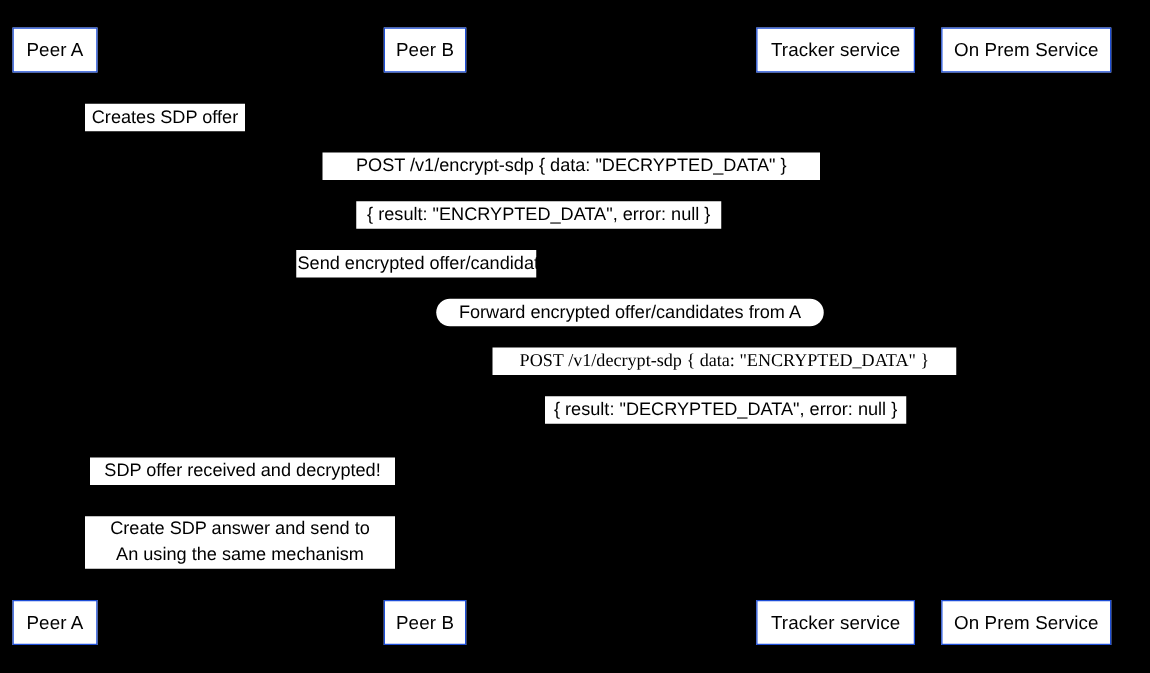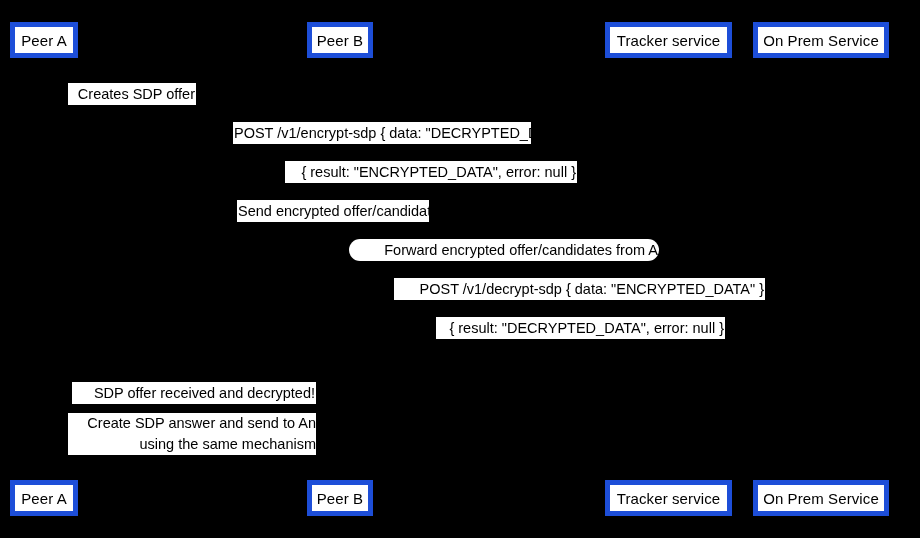--- a/index.html
+++ b/index.html
@@ -12,45 +12,45 @@
     width: 920px;
     height: 538px;
     background: #000000;
     overflow: hidden;
     font-family: "Liberation Sans", sans-serif;
   }
   .participant {
     position: absolute;
     background: #ffffff;
     color: #000000;
-    border: 5px solid #1d4ed8;
+    border: 1px solid #1d4ed8;
     box-sizing: border-box;
     display: flex;
     align-items: center;
     justify-content: center;
     font-size: 15px;
     line-height: 1;
     letter-spacing: 0.1px;
     white-space: nowrap;
   }
   .msg-label {
     position: absolute;
     background: #ffffff;
     color: #000000;
     box-sizing: border-box;
     font-size: 14.5px;
     line-height: 22px;
     white-space: nowrap;
     padding: 0 1px;
-    text-align: right;
+    text-align: center;
   }
   .msg-label.two-line {
     white-space: normal;
     line-height: 21px;
-    padding: 0 0;
+    padding: 0 10px;
   }
   .lifeline {
     position: absolute;
     width: 1px;
     background: #000000;
   }
 </style>
 </head>
 <body>
 
@@ -73,27 +73,27 @@
       <div class="participant" style="left: 605px; top: 22px; width: 127px; height: 36px;">
         <span>Tracker service</span>
       </div>
       <div class="participant" style="left: 753px; top: 22px; width: 136px; height: 36px;">
         <span>On Prem Service</span>
       </div>
     </div>
 
   <div id="messages-layer">
       <div class="msg-label" style="left: 68px; top: 83px; width: 128px; height: 22px;">Creates SDP offer</div>
-      <div class="msg-label" style="left: 233px; top: 122px; width: 298px; height: 22px;">POST /v1/encrypt-sdp { data: "DECRYPTED_DATA" }</div>
+      <div class="msg-label" style="left: 258px; top: 122px; width: 398px; height: 22px;">POST /v1/encrypt-sdp { data: "DECRYPTED_DATA" }</div>
       <div class="msg-label" style="left: 285px; top: 161px; width: 292px; height: 22px;">{ result: "ENCRYPTED_DATA", error: null }</div>
       <div class="msg-label" style="left: 237px; top: 200px; width: 192px; height: 22px;">Send encrypted offer/candidates</div>
       <div class="msg-label" style="left: 349px; top: 239px; width: 310px; height: 22px; border-radius: 11px;">Forward encrypted offer/candidates from A</div>
-      <div class="msg-label" style="left: 394px; top: 278px; width: 371px; height: 22px;">POST /v1/decrypt-sdp { data: "ENCRYPTED_DATA" }</div>
+      <div class="msg-label" style="left: 394px; top: 278px; width: 371px; height: 22px; font-family: Liberation Serif, serif;">POST /v1/decrypt-sdp { data: "ENCRYPTED_DATA" }</div>
       <div class="msg-label" style="left: 436px; top: 317px; width: 289px; height: 22px;">{ result: "DECRYPTED_DATA", error: null }</div>
-      <div class="msg-label" style="left: 72px; top: 366px; width: 244px; height: 22px; margin-top: 16px;">SDP offer received and decrypted!</div>
+      <div class="msg-label" style="left: 72px; top: 366px; width: 244px; height: 22px;">SDP offer received and decrypted!</div>
       <div class="msg-label two-line" style="left: 68px; top: 413px; width: 248px; height: 42px;">Create SDP answer and send to An using the same mechanism</div>
     </div>
 
   <div id="participants-bottom-layer">
       <div class="participant" style="left: 10px; top: 480px; width: 68px; height: 36px;">
         <span>Peer A</span>
       </div>
       <div class="participant" style="left: 307px; top: 480px; width: 66px; height: 36px;">
         <span>Peer B</span>
       </div>

